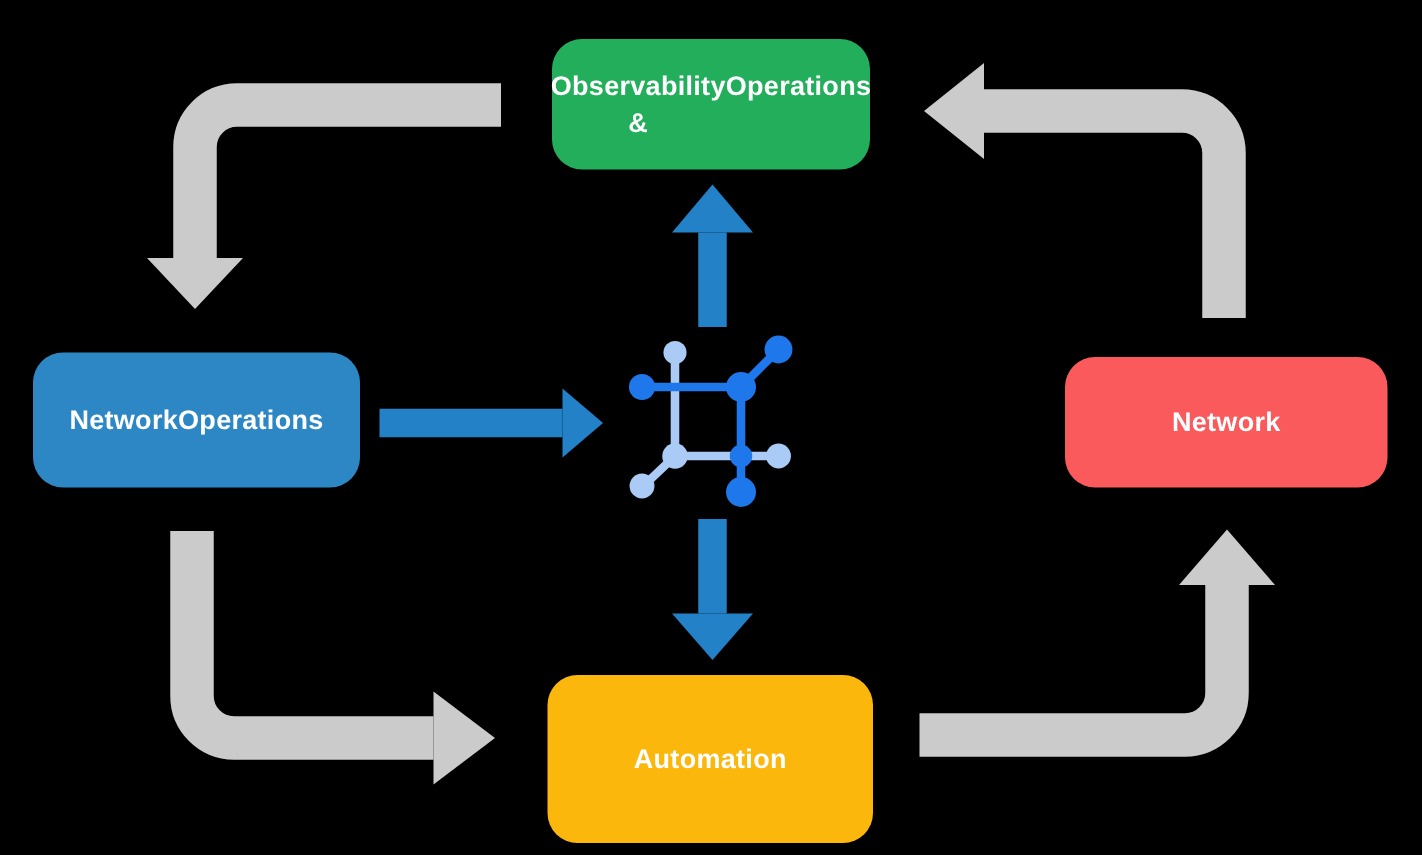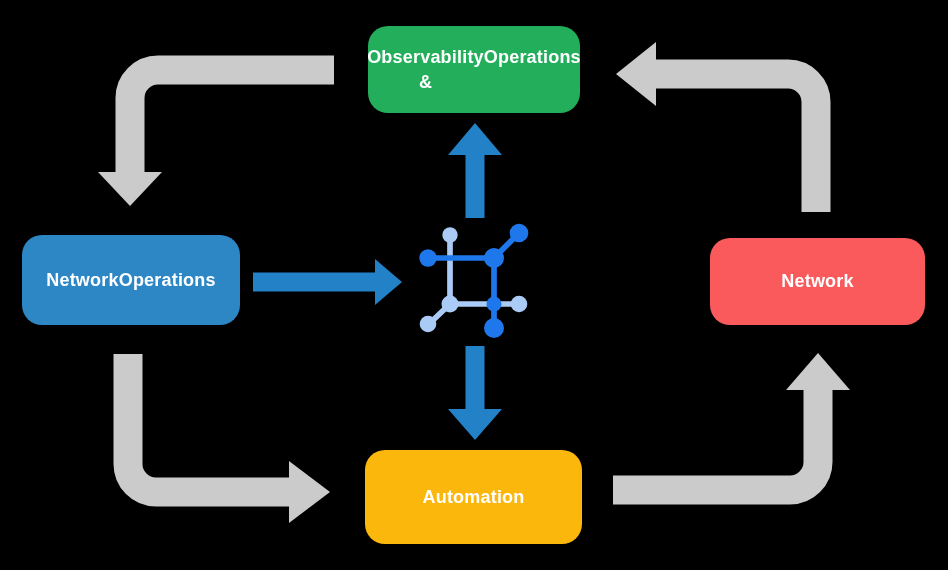--- a/index.html
+++ b/index.html
@@ -63,21 +63,21 @@
     color: var(--color-text, #FFFFFF);
     font-weight: 700;
     font-size: 18px;
     line-height: 1.38;
     letter-spacing: 0.2px;
   }
   .node-label { display: flex; flex-direction: row; }
   .node-observability  { left: 368px; top: 26px;  width: 212px; height: 87px; background: var(--color-green,  #23AE5B); }
   .node-operations     { left: 22px;  top: 235px; width: 218px; height: 90px; background: var(--color-blue,   #2E87C5); }
   .node-infrastructure { left: 710px; top: 238px; width: 215px; height: 87px; background: var(--color-red,    #FA5A5C); }
-  .node-automation     { left: 365px; top: 450px; width: 217px; height: 94px; background: var(--color-yellow, #FBB70B); }
+  .node-automation     { left: 365px; top: 450px; width: 217px; height: 112px; background: var(--color-yellow, #FBB70B); }
 </style>
 </head>
 <body>
 
 <div class="stage">
 
   <svg class="layer" viewBox="0 0 948 570">
 
     <g>
       <path class="gray-shaft" d="M334,70 L158,70 A28,28 0 0 0 130,98 L130,172"></path>

